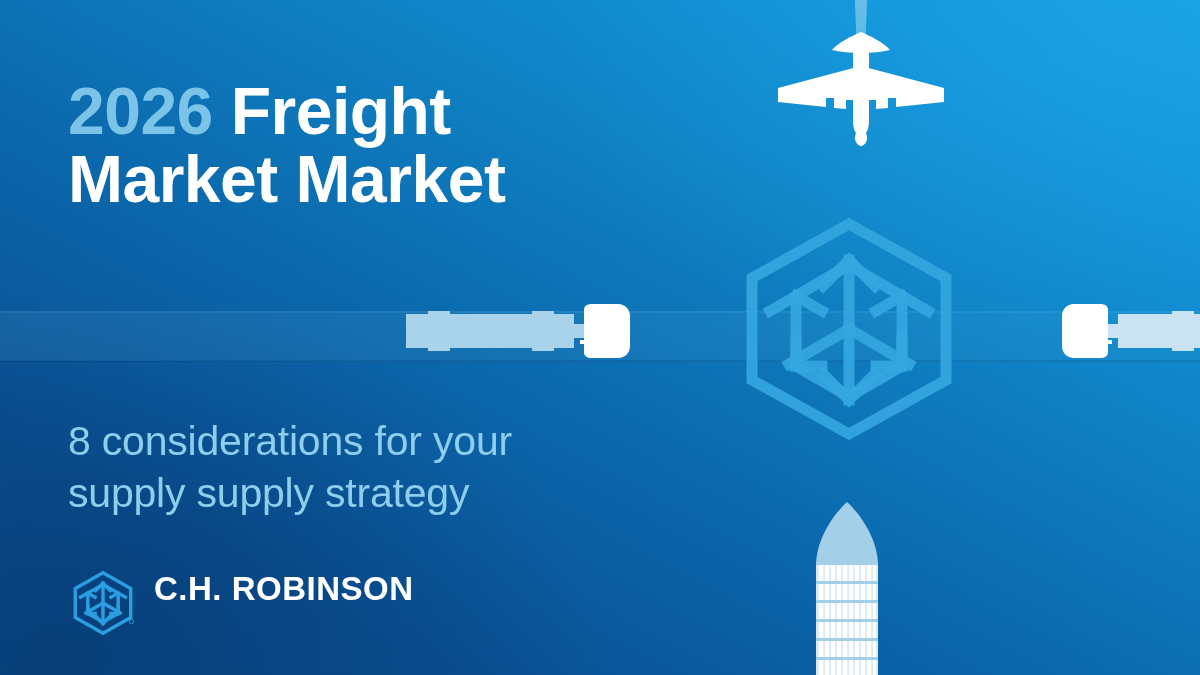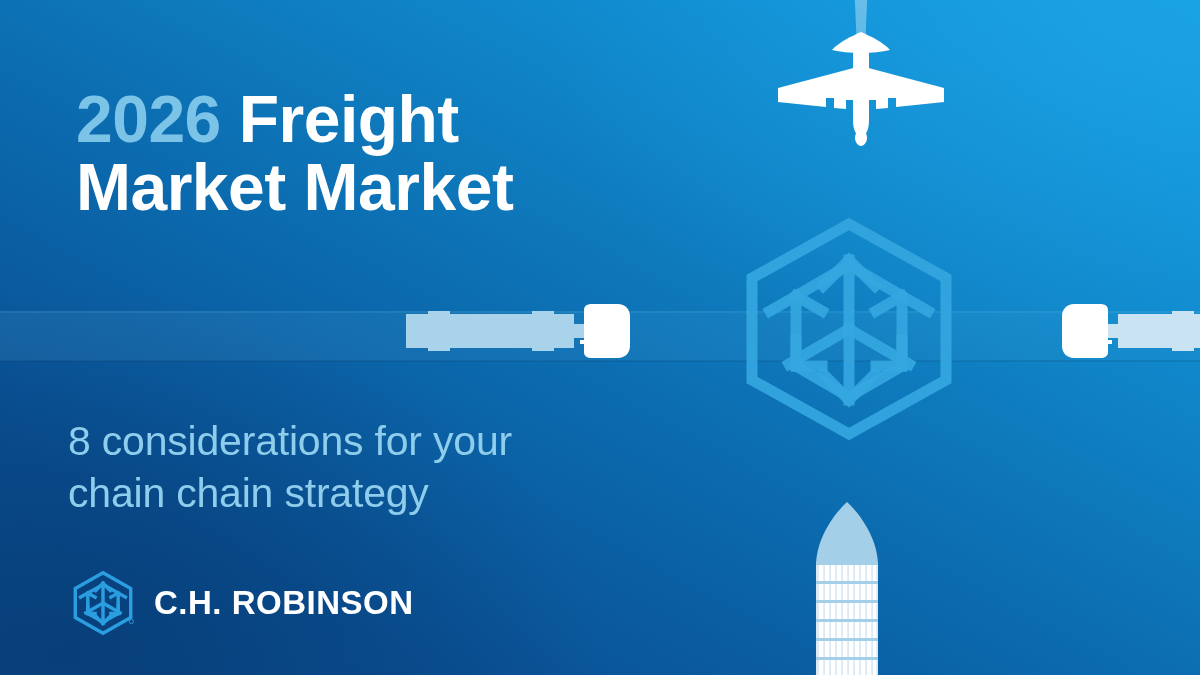--- a/index.html
+++ b/index.html
@@ -24,31 +24,31 @@
   .road-band{
     position:absolute;left:0;right:0;top:311px;height:50px;
     background:linear-gradient(90deg, rgba(120,200,240,0.115), rgba(120,200,240,0.075) 55%, rgba(120,200,240,0.05));
   }
   .road-band.edge-top{top:311px;height:2px;background:rgba(150,215,245,0.10);}
   .road-band.edge-bot{top:360px;height:2px;background:rgba(3,40,80,0.13);}
 
   
   .copy{position:absolute;left:68px;top:78px;width:640px;}
   .title{
-    margin:8px;font-size:66px;line-height:1.03;font-weight:700;
+    margin:0;font-size:66px;line-height:1.03;font-weight:700;
     letter-spacing:-0.5px;color:#ffffff;
   }
   .title .year{color:#7cc3e8;}
   .subtitle{
     position:absolute;left:68px;top:415px;width:600px;margin:0;
     font-size:41px;line-height:1.28;font-weight:400;color:#8ecdeb;
     letter-spacing:-0.2px;
   }
   
-  .logo{position:absolute;left:70px;top:570px;display:flex;align-items:center;gap:18px;}
+  .logo{position:absolute;left:70px;top:570px;display:flex;align-items:flex-start;gap:18px;}
   .logo-mark{width:66px;height:66px;display:block;flex:0 0 auto;}
   .logo-word{
     font-size:33px;font-weight:700;color:#ffffff;letter-spacing:0.5px;
     white-space:nowrap;
   }
   
   .gfx{position:absolute;}
   #plane{left:766px;top:-20px;width:190px;height:170px;}
   #hexmark{left:736px;top:216px;width:226px;height:226px;}
   #truck-left{left:404px;top:300px;width:230px;height:62px;}
@@ -174,21 +174,21 @@
   <div class="copy">
     <h1 class="title">
       <span class="year">2026</span>
       <span>Freight</span><br>
       <span>Market Market</span>
     </h1>
   </div>
 
   <p class="subtitle">
     <span>8 considerations for your</span><br>
-    <span>chain chain strategy</span>
+    <span>supply supply strategy</span>
   </p>
 
   <div class="logo">
     <svg class="logo-mark" viewBox="0 0 100 100">
       <g fill="none" stroke="#2a9ee0" stroke-width="5.2" stroke-linecap="square" stroke-linejoin="miter">
         <polygon points="50,4 92,28 92,72 50,96 8,72 8,28"></polygon>
         <line x1="50" y1="20" x2="50" y2="50"></line>
         <line x1="50" y1="50" x2="24" y2="65"></line>
         <line x1="50" y1="50" x2="76" y2="65"></line>
         <polyline points="39,31 50,20 61,31"></polyline>

